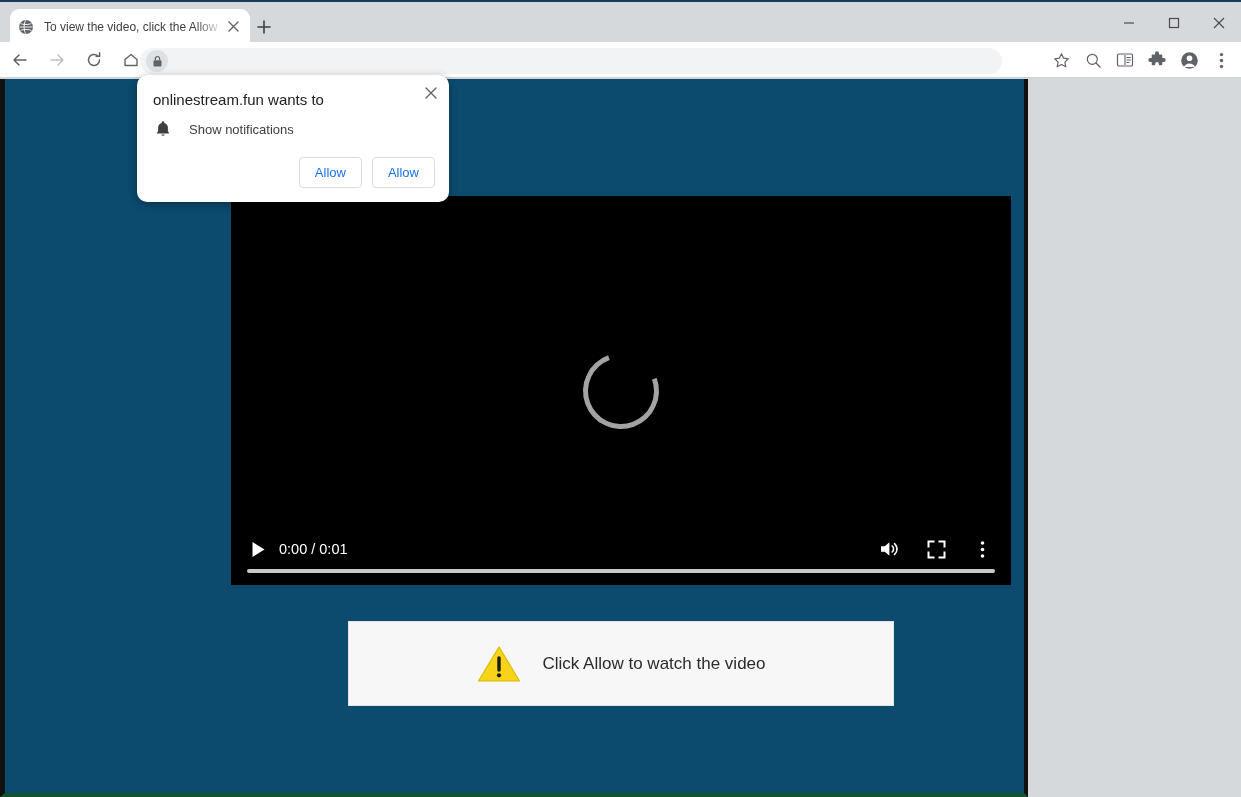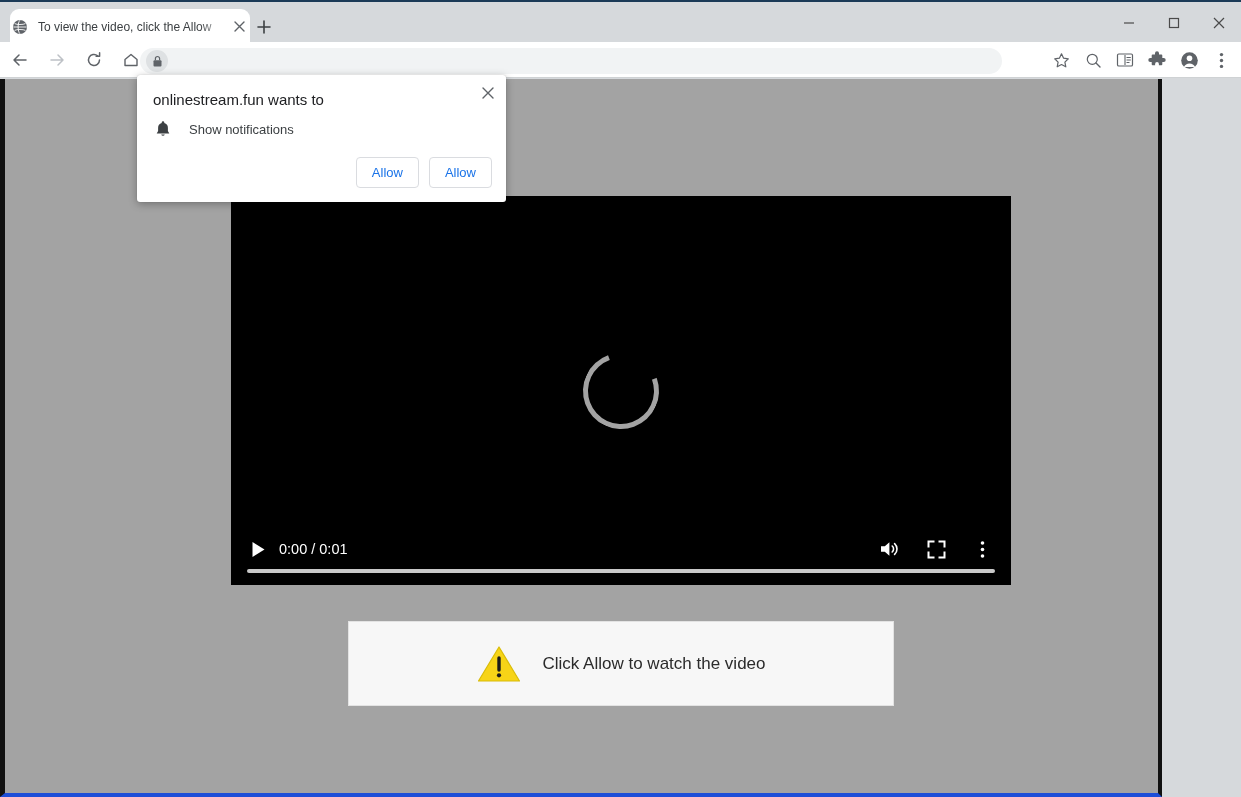--- a/index.html
+++ b/index.html
@@ -30,21 +30,21 @@
   }
 
   .tab {
     position: absolute;
     left: 10px; top: 7px;
     width: 240px; height: 35px;
     background: #ffffff;
     border-radius: 9px 9px 0 0;
     display: flex;
     align-items: center;
-    padding: 0 2px;
+    padding: 0 8px;
   }
   .tab-favicon {
     width: 16px; height: 16px;
     flex: 0 0 16px;
     margin-right: 10px;
     display: flex; align-items: center; justify-content: center;
   }
   .tab-title {
     flex: 1 1 auto;
     font-size: 12px;
@@ -135,25 +135,25 @@
   .tb-icon {
     width: 32px; height: 32px;
     display: flex; align-items: center; justify-content: center;
     color: #5f6368;
   }
 
   
   .viewport {
     position: absolute;
     left: 0; top: 79px;
-    width: 1162px; height: 718px;
-    background: #a3a3a3;
+    width: 1028px; height: 718px;
+    background: #0c4a6e;
     border-left: 5px solid #111;
     border-right: 4px solid #111;
-    border-bottom: 4px solid #1d4ed8;
+    border-bottom: 4px solid #14532d;
   }
 
   
   .video {
     position: absolute;
     left: 226px; top: 117px;
     width: 780px; height: 389px;
     background: #000000;
   }
   .spinner-wrap {
@@ -228,23 +228,23 @@
     margin-left: 22px;
     font-size: 17px;
     color: #2b2b2b;
     font-family: "Liberation Sans", sans-serif;
   }
 
   
   .bubble {
     position: absolute;
     left: 137px; top: 75px;
-    width: 369px; height: 127px;
+    width: 312px; height: 127px;
     background: #ffffff;
-    border-radius: 3px;
+    border-radius: 10px;
     box-shadow: 0 2px 9px rgba(0,0,0,0.30), 0 0 1px rgba(0,0,0,0.25);
     z-index: 40;
   }
   .bubble-close {
     position: absolute;
     right: 6px; top: 6px;
     width: 24px; height: 24px;
     display: flex; align-items: center; justify-content: center;
     color: #5f6368;
   }

